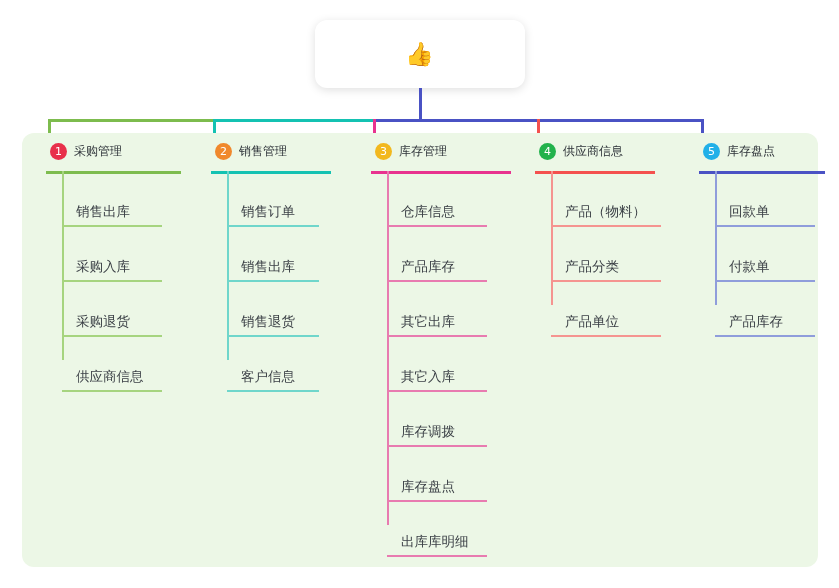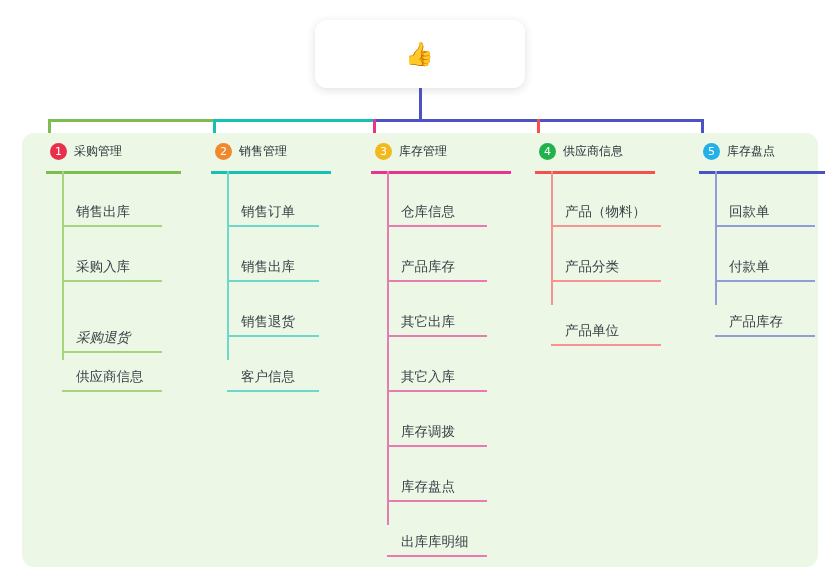--- a/index.html
+++ b/index.html
@@ -92,21 +92,21 @@
           <div class="head-rule" style="width: 135px; background: rgb(125, 188, 78);"></div>
           <div class="trunk" style="height: 189px; background: rgb(166, 212, 127);"></div>
           <div class="leaf" style="top: 62px; width: 100px; height: 32px;">
             <span class="leaf-label">销售出库</span>
             <div class="leaf-rule" style="width: 100px; background: rgb(166, 212, 127);"></div>
           </div>
           <div class="leaf" style="top: 117px; width: 100px; height: 32px;">
             <span class="leaf-label">采购入库</span>
             <div class="leaf-rule" style="width: 100px; background: rgb(166, 212, 127);"></div>
           </div>
-          <div class="leaf" style="top: 188px; width: 100px; height: 32px; font-style: italic;">
+          <div class="leaf" style="top: 172px; width: 100px; height: 32px;">
             <span class="leaf-label">采购退货</span>
             <div class="leaf-rule" style="width: 100px; background: rgb(166, 212, 127);"></div>
           </div>
           <div class="leaf" style="top: 227px; width: 100px; height: 32px;">
             <span class="leaf-label">供应商信息</span>
             <div class="leaf-rule" style="width: 100px; background: rgb(166, 212, 127);"></div>
           </div>
         </div>
         <div class="col" style="left: 179px;">
           <div class="col-head">
@@ -176,21 +176,21 @@
           <div class="head-rule" style="width: 120px; background: rgb(244, 81, 78);"></div>
           <div class="trunk" style="height: 134px; background: rgb(245, 148, 144);"></div>
           <div class="leaf" style="top: 62px; width: 110px; height: 32px;">
             <span class="leaf-label">产品（物料）</span>
             <div class="leaf-rule" style="width: 110px; background: rgb(245, 148, 144);"></div>
           </div>
           <div class="leaf" style="top: 117px; width: 110px; height: 32px; padding-left: 40px;">
             <span class="leaf-label">产品分类</span>
             <div class="leaf-rule" style="width: 110px; background: rgb(245, 148, 144);"></div>
           </div>
-          <div class="leaf" style="top: 181px; width: 110px; height: 32px;">
+          <div class="leaf" style="top: 172px; width: 110px; height: 32px;">
             <span class="leaf-label">产品单位</span>
             <div class="leaf-rule" style="width: 110px; background: rgb(245, 148, 144);"></div>
           </div>
         </div>
         <div class="col" style="left: 667px;">
           <div class="col-head">
             <span class="badge" style="background: rgb(33, 176, 232);">5</span>
             <span class="col-title">库存盘点</span>
           </div>
           <div class="head-rule" style="width: 126px; background: rgb(74, 82, 196);"></div>

